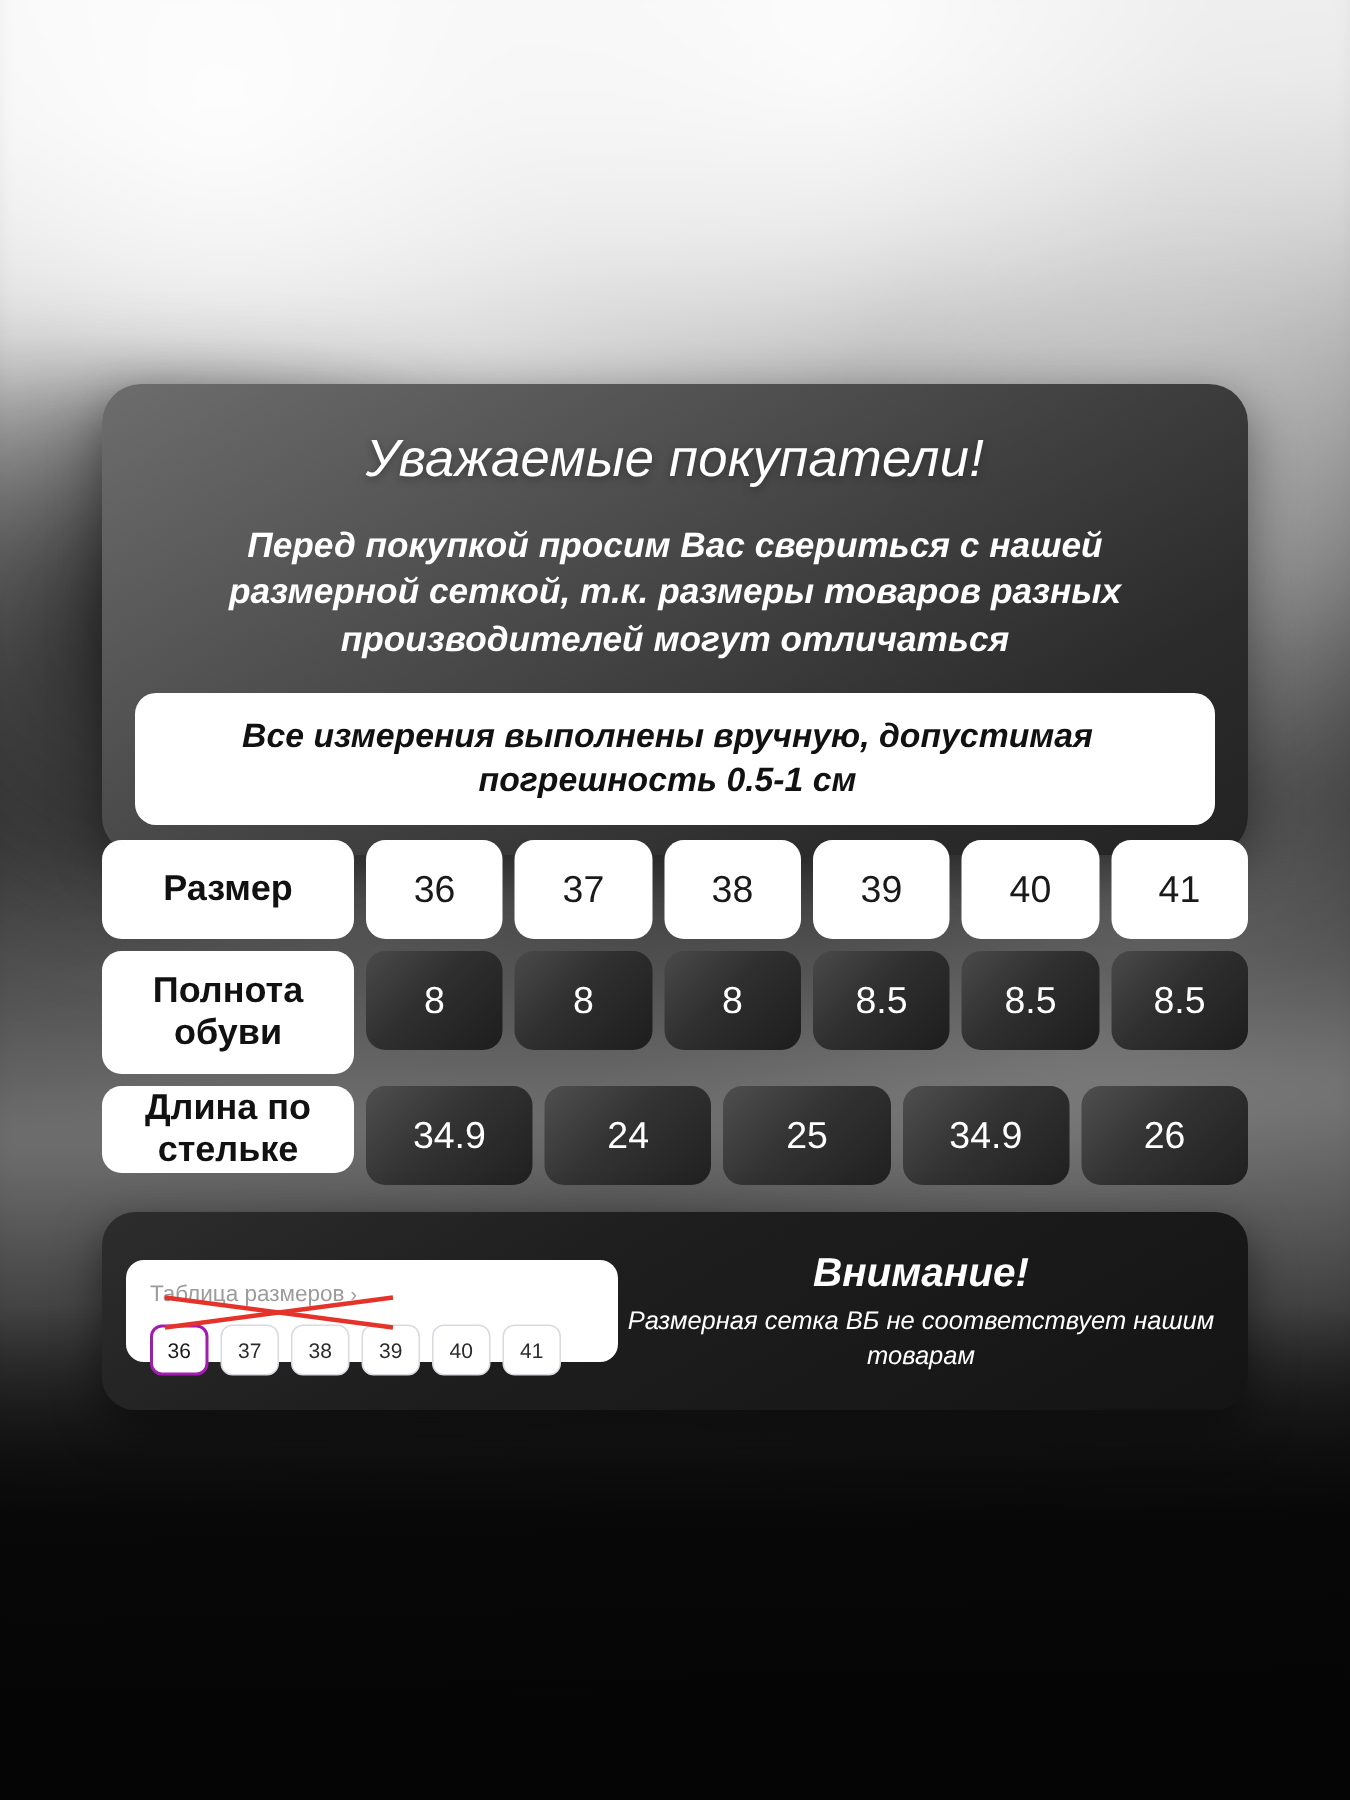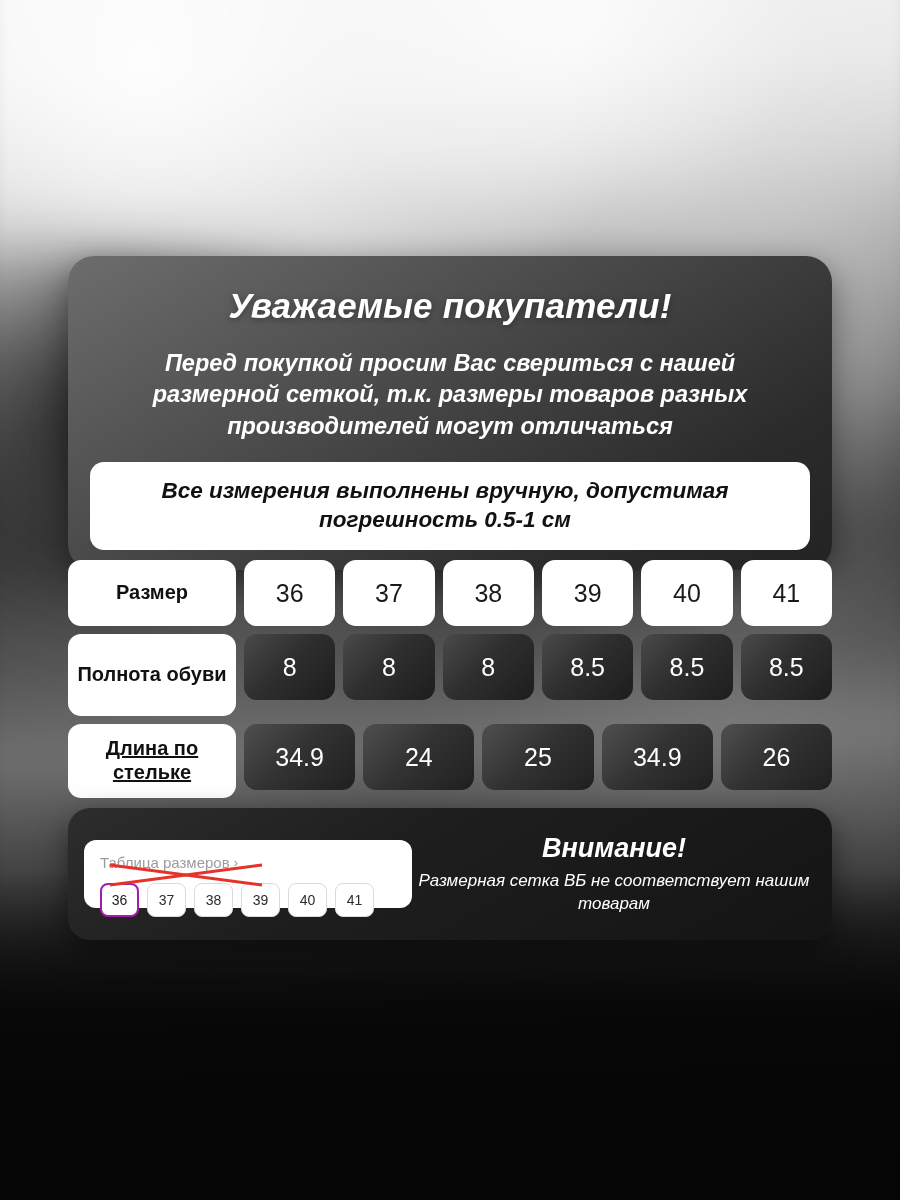--- a/index.html
+++ b/index.html
@@ -79,21 +79,21 @@
     box-sizing: border-box;
     border-radius: 26px;
     padding: 26px 22px 20px 22px;
     background: linear-gradient(150deg, #6d6d6d 0%, #5a5a5a 22%, #3e3e3e 55%, #2b2b2b 78%, #232323 100%);
     box-shadow: 0 10px 34px rgba(0,0,0,0.45);
   }
   .notice-title {
     text-align: center;
     color: #ffffff;
     font-size: 35px;
-    font-weight: bold;
+    font-weight: normal;
     font-style: italic;
     letter-spacing: 0.2px;
     margin: 4px 0 18px 0;
     text-shadow: 0 2px 6px rgba(0,0,0,0.35);
   }
   .notice-body {
     text-align: center;
     color: #ffffff;
     font-size: 23.5px;
     font-weight: bold;
@@ -134,42 +134,42 @@
     justify-content: center;
     text-align: center;
     box-sizing: border-box;
   }
   .label-cell {
     width: 168px;
     flex: 0 0 168px;
     background: #ffffff;
     color: #111111;
     font-weight: bold;
-    font-size: 20px;
+    font-size: 24px;
     line-height: 1.18;
     padding: 6px 4px;
   }
   .val-cell {
     flex: 1 1 0;
     color: #ffffff;
     font-size: 25px;
     font-weight: normal;
   }
   .row-head .label-cell { height: 66px; }
   .row-head .val-cell {
     height: 66px;
     background: #ffffff;
     color: #1a1a1a;
   }
   .row-w .label-cell { height: 82px; }
   .row-w .val-cell {
     height: 66px;
     background: linear-gradient(135deg, #4a4a4a 0%, #2f2f2f 45%, #1d1d1d 100%);
   }
-  .row-l .label-cell { height: 74px; text-decoration: underline; }
+  .row-l .label-cell { height: 58px; }
   .row-l .val-cell {
     height: 66px;
     background: linear-gradient(135deg, #4f4f4f 0%, #333333 45%, #202020 100%);
   }
 
   
   .attention-card {
     position: absolute;
     left: 68px;
     top: 808px;

